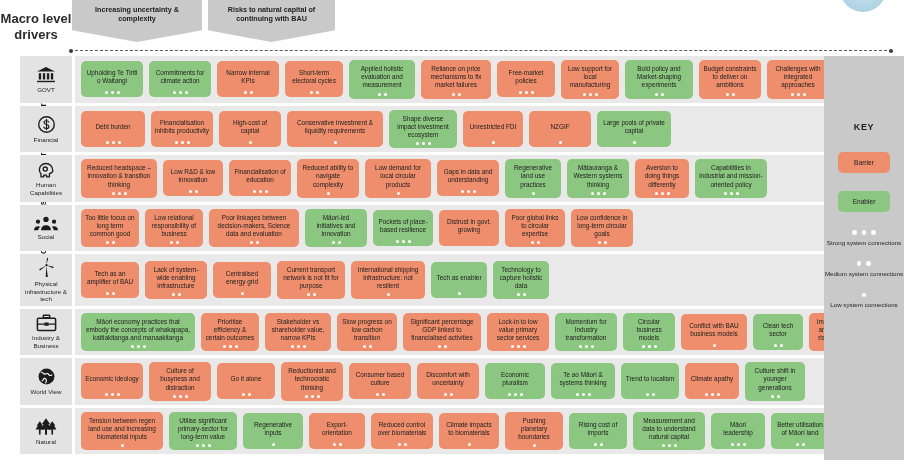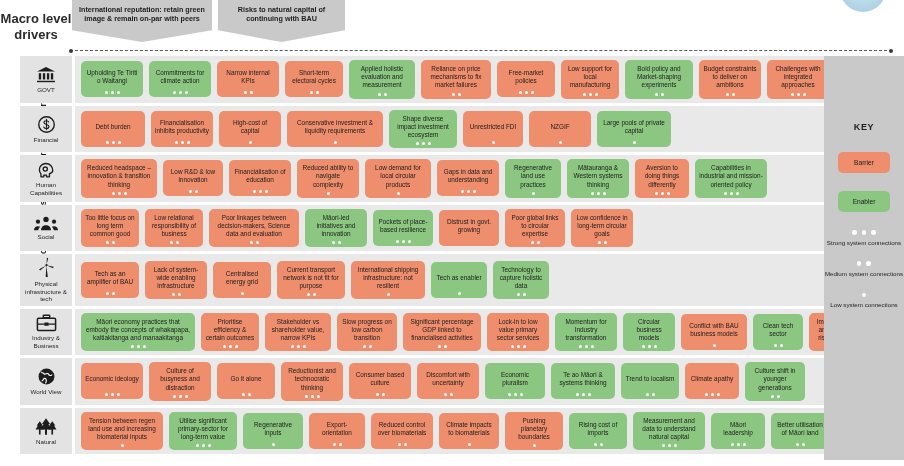--- a/index.html
+++ b/index.html
@@ -211,21 +211,21 @@
     font-size: 6.2px; color: #1d1d1d; line-height: 1.25;
   }
 </style>
 </head>
 <body>
 
 <div id="page">
 
   <div id="macro-band">
     <div id="macro-label">Macro level drivers</div>
-    <div class="macro-chip w5">International reputation: retain green image &amp; remain on-par with peers</div>
+    <div class="macro-chip w4">Increasing uncertainty &amp; complexity</div>
     <div class="macro-chip w6">Risks to natural capital of continuing with BAU</div>
   </div>
 
   <div id="blue-arc"></div>
 
   <div id="divider">
     <span class="div-dot left"></span>
     <span class="div-dot right"></span>
   </div>
 

